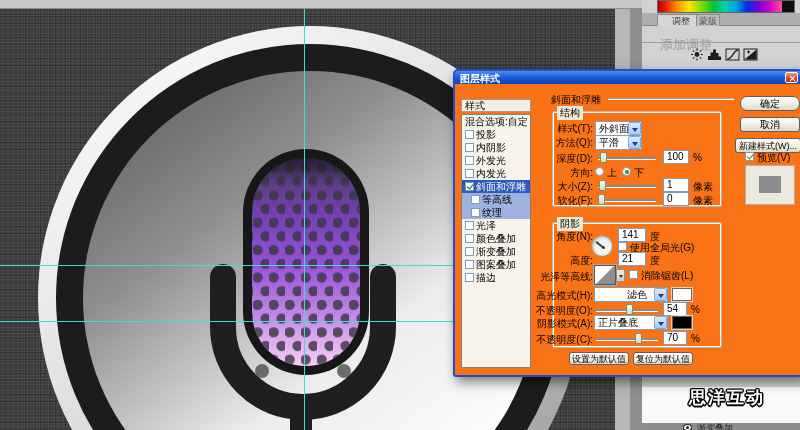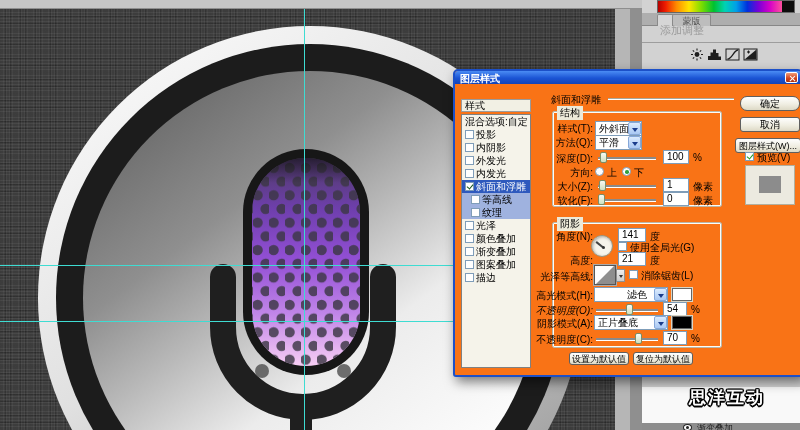--- a/index.html
+++ b/index.html
@@ -27,21 +27,21 @@
 
   
   .side-panel { left:642px; top:0; width:158px; height:430px; background:#d2d2d2; z-index:4; }
   .spectrum-wrap { left:657px; top:0; width:138px; height:13px; border:1px solid #666; display:flex; z-index:5; }
   .spectrum { flex:1; background:linear-gradient(90deg,#b40000 0%,#ee1c00 6%,#ff8c00 15%,#ffe400 25%,#7ddd00 35%,#00c130 45%,#00d2b4 54%,#00a0e8 63%,#0030dd 72%,#7800d8 81%,#d400c8 90%,#ff4f9e 100%); }
   .spectrum-end { width:12px; background:#0d0d0d; }
   .tabbar { left:642px; top:13px; width:158px; height:13px; background:#aeaeae; border-bottom:1px solid #878787; z-index:5; }
   .tab { position:absolute; top:1px; height:12px; font-size:9px; line-height:12px; text-align:center; border:1px solid #8a8a8a; border-bottom:none; border-radius:2px 2px 0 0; color:#333; }
   .tab.active { background:#d6d6d6; }
   .tab.inactive { background:#bdbdbd; color:#555; }
-  .panel-hint { left:660px; top:23px; font-size:11px; color:#9b9b9b; z-index:5; }
+  .panel-hint { left:660px; top:36px; font-size:13px; color:#9b9b9b; z-index:5; }
   .panel-divider { left:642px; top:42px; width:158px; height:1px; background:#9d9d9d; z-index:5; }
   .adj-icon { width:16px; height:13px; z-index:5; }
 
   
   .fx-row { left:642px; top:377px; width:158px; height:10px; background:#ced1d7; border-bottom:1px solid #a9a9a9; z-index:5; }
   .layers-white { left:642px; top:387px; width:158px; height:36px; background:#f9f9f9; z-index:5; }
   .grad-row { left:642px; top:423px; width:158px; height:7px; background:#8d8d8d; overflow:hidden; z-index:6; }
   .eye { position:absolute; width:9px; height:7px; border:1px solid #222; border-radius:50%; background:#fff; }
   .eye::after { content:""; position:absolute; width:3px; height:3px; background:#222; border-radius:50%; top:1px; left:2px; }
   .row-label { position:absolute; font-size:9px; color:#222; line-height:10px; white-space:nowrap; }
@@ -161,21 +161,21 @@
   <div class="abs gutter-a"></div>
   <div class="abs gutter-b"></div>
 
   <div class="abs side-panel"></div>
   <div class="abs spectrum-wrap">
     <div class="spectrum"></div>
     <div class="spectrum-end"></div>
   </div>
   <div class="abs tabbar">
     <div class="tab active" style="left:15px; width:48px;">调整</div>
-    <div class="tab inactive" style="left:30px; width:39px;">蒙版</div>
+    <div class="tab inactive" style="left:54px; width:24px;">蒙版</div>
   </div>
   <div class="abs panel-hint">添加调整</div>
   <div class="abs panel-divider"></div>
 
   <svg class="abs adj-icon" style="left:689px; top:48px;" viewBox="0 0 16 13">
     <circle cx="8" cy="6.5" r="2.4" fill="#1e1e1e"></circle>
     <g stroke="#1e1e1e" stroke-width="1.1">
       <line x1="8" y1="0.5" x2="8" y2="2.5"></line>
         <line x1="8" y1="10.5" x2="8" y2="12.5"></line>
       <line x1="2" y1="6.5" x2="4" y2="6.5"></line>
@@ -290,21 +290,21 @@
     <div class="mini-arrow" style="left:161px; top:198px;"></div>
     <span class="cb" style="position:absolute; left:174px; top:199px;"></span>
     <span class="txt" style="left:186px; top:198px;">消除锯齿(L)</span>
 
     <span class="lbl" style="left:74px; top:218px;">高光模式(H):</span>
     <div class="combo" style="left:139px; top:216px; width:74px;padding-left:32px;">
       <span>滤色</span>
       <span class="cbtn"></span>
     </div>
     <div class="swatch" style="left:217px; top:217px; background:#ffffff;"></div>
-    <span class="lbl" style="left:74px; top:233px;font-style:italic;">不透明度(O):</span>
+    <span class="lbl" style="left:74px; top:233px;">不透明度(O):</span>
     <div class="track" style="left:141px; top:238px; width:62px;"></div>
     <div class="thumb" style="left:171px; top:233px;"></div>
     <div class="vbox" style="left:208px; top:231px; width:24px;">54</div>
     <span class="txt" style="left:236px; top:233px;">%</span>
 
     <span class="lbl" style="left:74px; top:246px;">阴影模式(A):</span>
     <div class="combo" style="left:139px; top:244px; width:74px;">
       <span>正片叠底</span>
       <span class="cbtn"></span>
     </div>
@@ -313,20 +313,20 @@
     <div class="track" style="left:141px; top:267px; width:62px;"></div>
     <div class="thumb" style="left:180px; top:262px;"></div>
     <div class="vbox" style="left:208px; top:260px; width:24px;">70</div>
     <span class="txt" style="left:236px; top:262px;">%</span>
 
     <div class="btn small" style="left:114px; top:281px; width:60px; height:13px; line-height:12px;">设置为默认值</div>
     <div class="btn small" style="left:178px; top:281px; width:60px; height:13px; line-height:12px;">复位为默认值</div>
 
     <div class="btn" style="left:285px; top:25px; width:60px; height:15px; line-height:14px;border-radius:7px;">确定</div>
     <div class="btn" style="left:285px; top:46px; width:60px; height:15px; line-height:14px;">取消</div>
-    <div class="btn small" style="left:280px; top:67px; width:66px; height:15px; line-height:14px;">图层样式(W)...</div>
+    <div class="btn small" style="left:280px; top:67px; width:66px; height:15px; line-height:14px;">新建样式(W)...</div>
     <span class="cb green checked" style="position:absolute; left:290px; top:81px;"></span>
     <span class="txt" style="left:302px; top:80px;">预览(V)</span>
     <div class="preview-box" style="left:290px; top:94px; width:50px; height:40px;"></div>
     <div class="preview-inner" style="left:304px; top:105px; width:22px; height:17px;"></div>
   </div>
 
 </div>
 
 </body></html>

